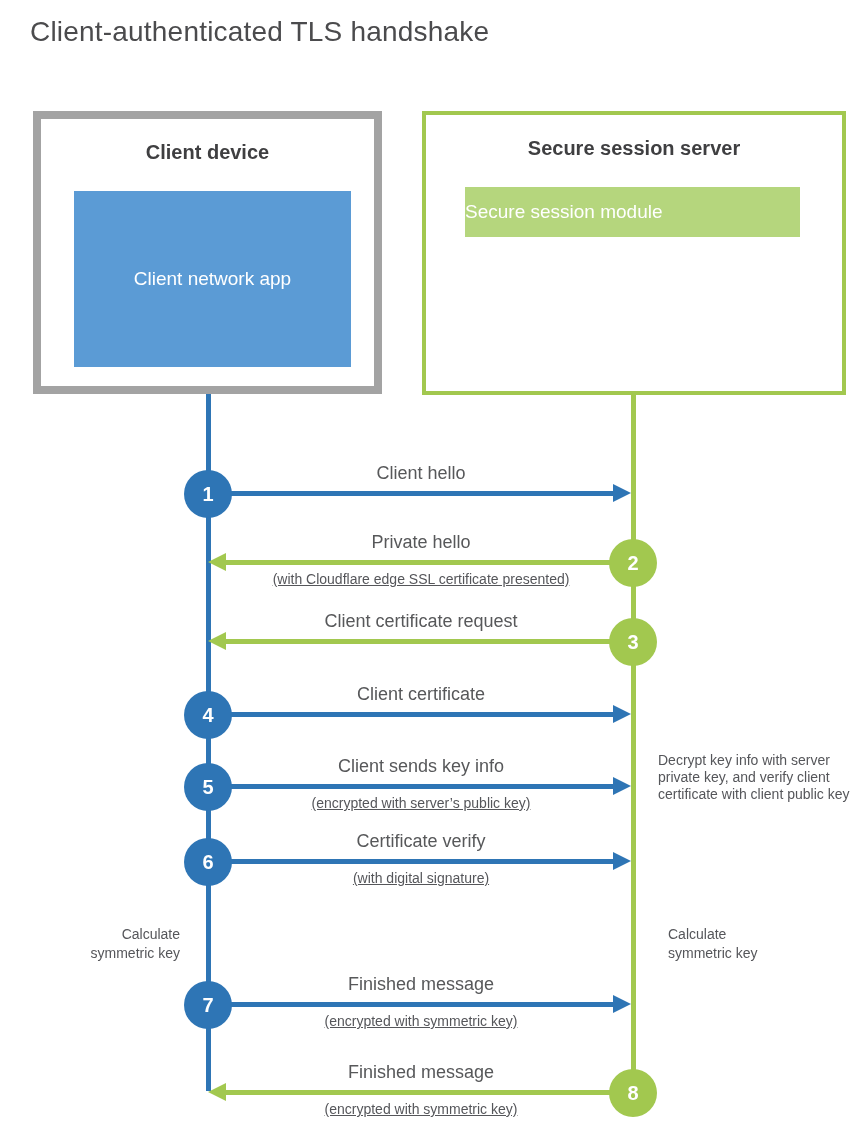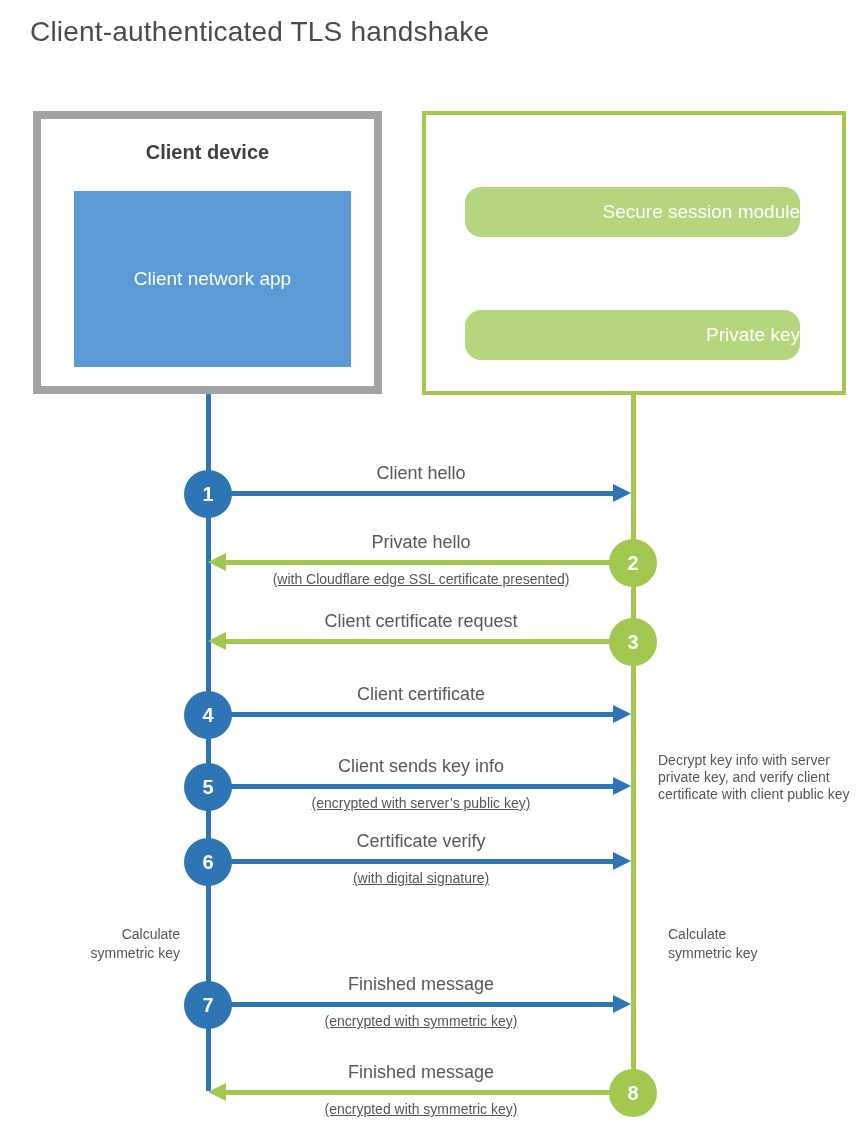--- a/index.html
+++ b/index.html
@@ -27,21 +27,21 @@
     font-size:20px; font-weight:bold; color:#3f3f41;
   }
   .client-app {
     position:absolute; left:33px; top:72px; width:277px; height:176px;
     background:#5b9bd5; color:#ffffff; font-size:19px;
     display:flex; align-items:center; justify-content:center; text-align:center;
     line-height:1.35; padding:0 40px; box-sizing:border-box;
   }
   .server-bar {
     position:absolute; left:39px; width:335px; height:50px; background:#b5d67d;
-    color:#ffffff; font-size:19px; text-align:right; line-height:50px;border-radius:16px;
+    color:#ffffff; font-size:19px; text-align:left; line-height:50px;
   }
   .bar-0 { top:72px; } .bar-1 { top:136px; } .bar-2 { top:195px; }
   
   .lifeline { position:absolute; width:5px; }
   .client-lifeline { left:206px; top:394px; height:697px; background:#2e75b5; }
   .server-lifeline { left:631px; top:394px; height:699px; background:#a2c84f; }
   
   .m1 { --y:494px; } .m2 { --y:563px; } .m3 { --y:642px; } .m4 { --y:715px; }
   .m5 { --y:787px; } .m6 { --y:862px; } .m7 { --y:1005px; } .m8 { --y:1093px; }
   .shaft { position:absolute; height:5px; top:calc(var(--y) - 3px); }
@@ -82,22 +82,22 @@
   <div class="page-title">Client-authenticated TLS handshake</div>
 
   <div class="device-box client-box">
     <div class="box-title">Client device</div>
     <div class="client-app">
       <span>Client network app</span>
     </div>
   </div>
 
   <div class="device-box server-box">
+    <div class="box-title">Secure session server</div>
     <div class="server-bar bar-0">Secure session module</div>
-    <div class="server-bar bar-2">Private key</div>
   </div>
 
   <div class="lifeline client-lifeline"></div>
   <div class="lifeline server-lifeline"></div>
 
   <div class="msg m1 right">
     <div class="shaft"></div>
     <div class="head"></div>
     <div class="msg-label">Client hello</div>
     <div class="circle">1</div>

